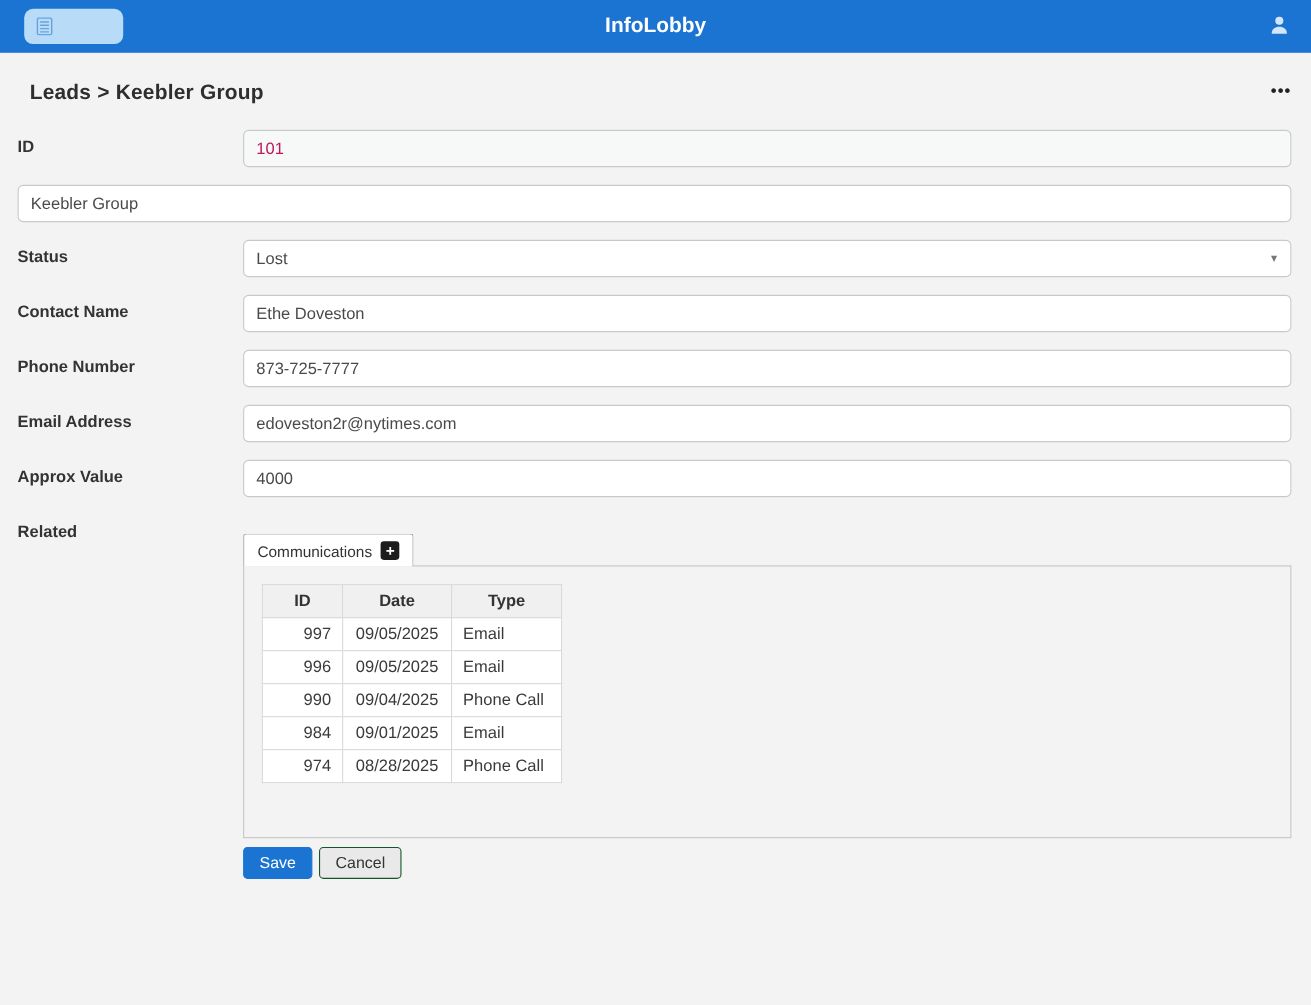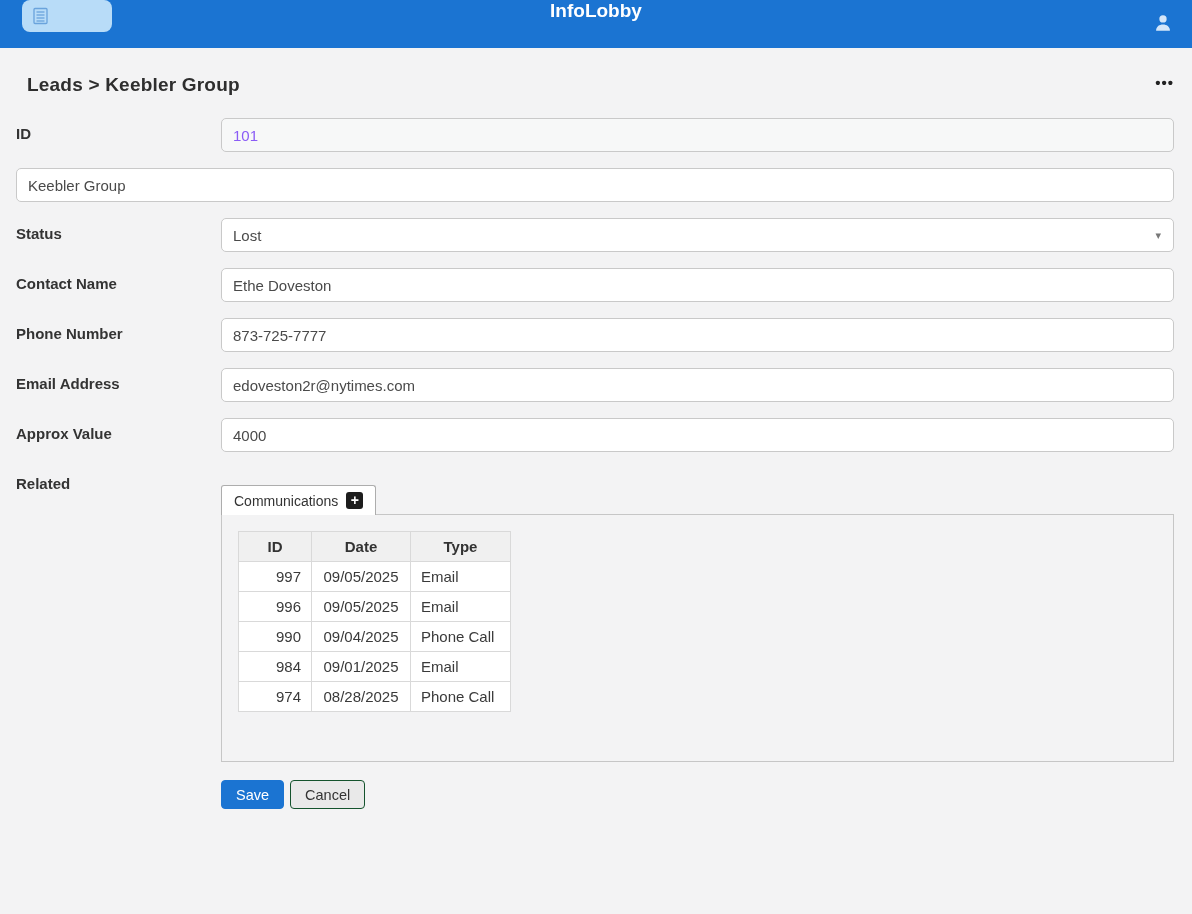--- a/index.html
+++ b/index.html
@@ -11,21 +11,21 @@
   *{box-sizing:border-box;margin:0;padding:0;}
   html,body{width:1192px;height:914px;overflow:hidden;}
   body{
     font-family:"Liberation Sans","DejaVu Sans",sans-serif;
     background:var(--page-bg);
     color:var(--text);
   }
   
   .topbar{
     height:48px;background:var(--accent);
-    display:flex;position:relative;
+    display:flex;align-items:center;position:relative;
     padding:0 16px;
   }
   .nav-btn{
     width:90px;height:32px;border:none;border-radius:8px;
     background:#b8dcf8;display:flex;align-items:center;
     padding:0 10px;cursor:pointer;margin-left:6px;
   }
   .nav-btn svg{display:block;}
   .app-title{
     position:absolute;left:0;right:0;text-align:center;
@@ -54,21 +54,21 @@
     width:205px;flex:0 0 205px;font-size:15px;font-weight:bold;
     color:#333;padding-top:7px;
   }
   .field-col{flex:1;min-width:0;}
   .input{
     width:100%;height:34px;border:1px solid var(--border);
     border-radius:5px;background:#fff;font-size:15px;color:#4a4a4a;
     padding:0 11px;font-family:inherit;display:flex;align-items:center;
   }
   input.input{display:block;line-height:32px;}
-  .input.readonly{background:#f7f8f8;color:#8b5cf6;}
+  .input.readonly{background:#f7f8f8;color:#be185d;}
   .select-box{position:relative;cursor:pointer;}
   .select-box .caret{
     position:absolute;right:12px;top:50%;transform:translateY(-50%);
     font-size:11px;color:#777;
   }
   
   .tab{
     margin-top:17px;display:inline-flex;align-items:center;gap:8px;
     height:30px;padding:0 12px;background:#fff;
     border:1px solid #adadad;border-bottom:none;
@@ -91,21 +91,21 @@
     border:1px solid #d9d9d9;padding:5px 10px;height:30px;
   }
   table.comm th{
     background:#f0f0f0;font-weight:bold;color:#333;text-align:center;
   }
   .col-0{width:73px;text-align:right;}
   .col-1{width:99px;text-align:center;}
   .col-2{width:100px;text-align:left;}
   th.col-0,th.col-1,th.col-2{text-align:center;}
   
-  .actions{margin-top:18px;display:flex;gap:6px;}
+  .actions{margin-top:8px;display:flex;gap:6px;}
   .btn{
     height:29px;padding:0 14px;border-radius:4px;font-size:14.5px;
     font-family:inherit;cursor:pointer;
   }
   .btn-save{background:var(--accent);border:1px solid var(--accent);color:#fff;}
   .btn-cancel{background:#e9e9e9;border:1px solid #14532d;color:#333;}
 </style>
 </head>
 <body>
 

